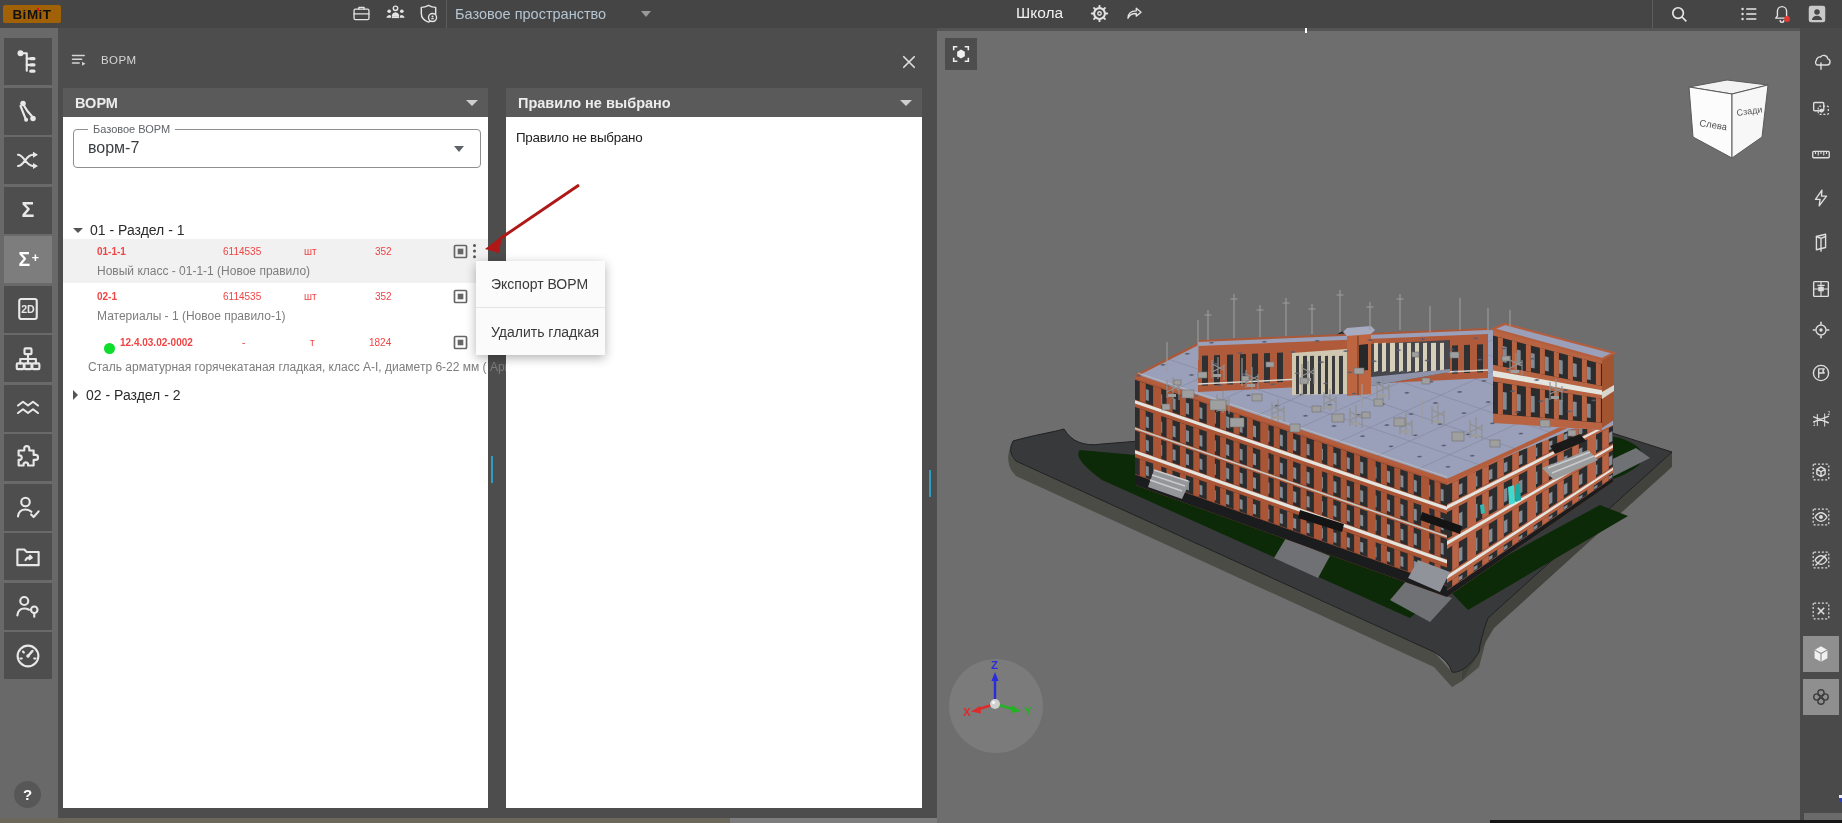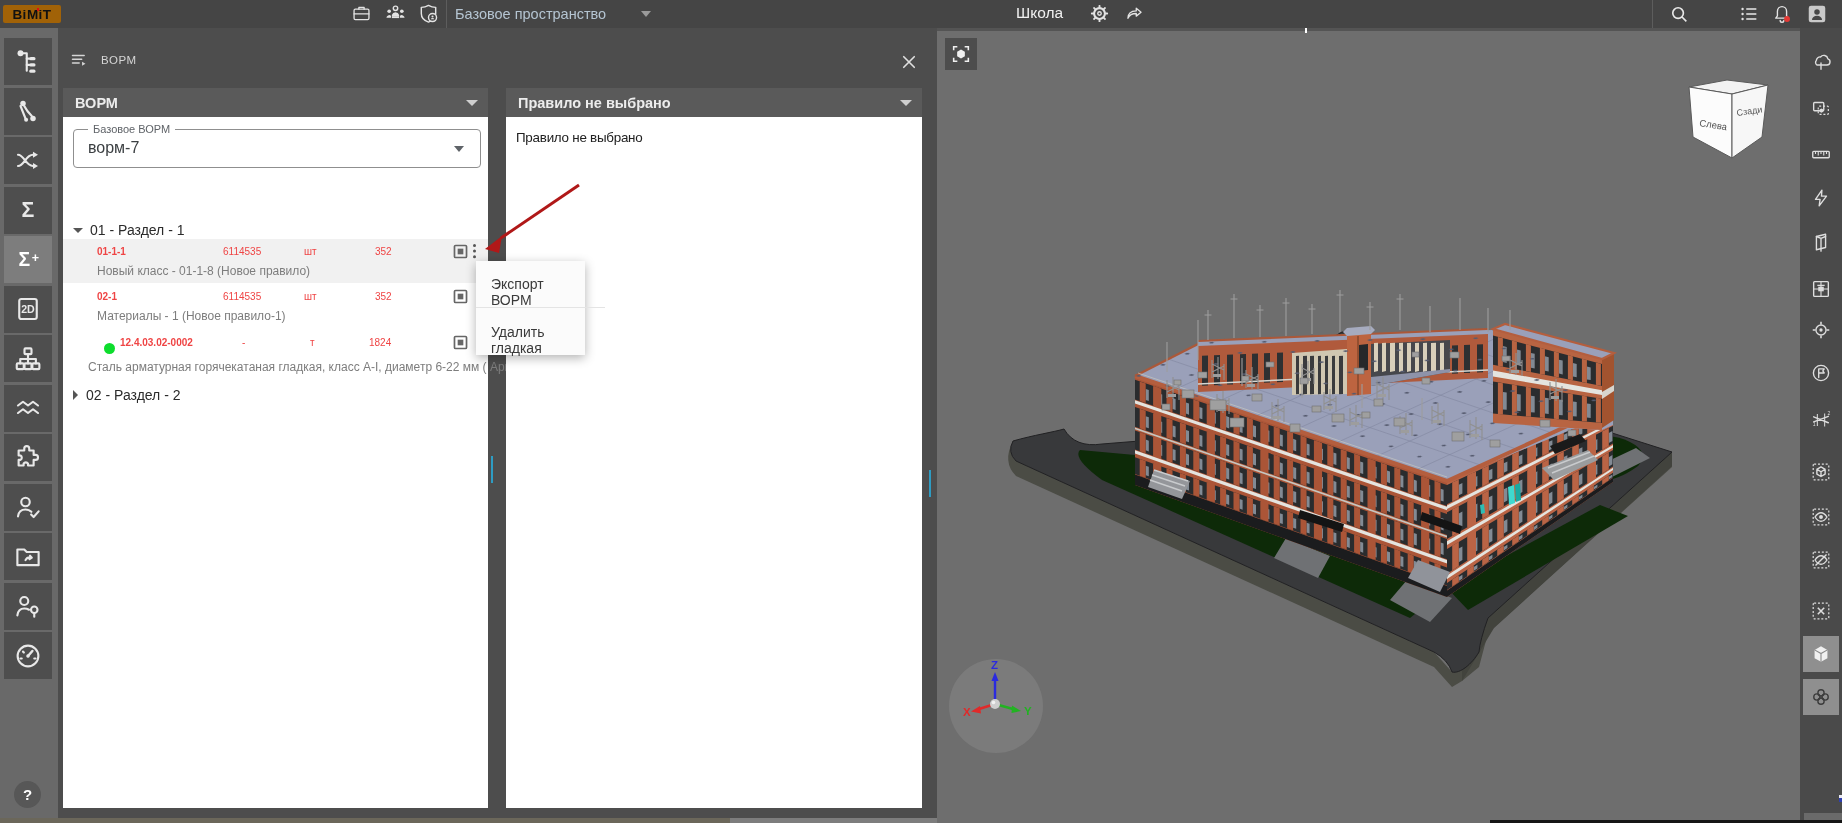--- a/index.html
+++ b/index.html
@@ -31,21 +31,21 @@
 .sect{position:absolute;left:10px;font-size:14px;color:#2b2b2b}
 .tri-d{display:inline-block;width:0;height:0;border-left:5px solid transparent;border-right:5px solid transparent;border-top:5.5px solid #555;margin-right:7px;vertical-align:2px}
 .tri-r{display:inline-block;width:0;height:0;border-top:5px solid transparent;border-bottom:5px solid transparent;border-left:5.5px solid #555;margin-right:8px;vertical-align:0px}
 .row{position:absolute;left:0;width:425px;height:44px}
 .rt{position:absolute;font-size:10px;color:#ef4444}
 .rb{font-weight:bold}
 .sub{position:absolute;font-size:12px;color:#7d7d7d;white-space:nowrap}
 .rchk{position:absolute;left:389px}
 .dots{position:absolute;left:410px;width:3.4px;height:3.4px;background:#555;border-radius:50%;
  box-shadow:0 5.6px 0 #555,0 11.2px 0 #555}
-#menu{position:absolute;left:418px;top:233px;width:109px;height:94px;background:#fbfbfb;
+#menu{position:absolute;left:418px;top:233px;width:129px;height:94px;background:#fbfbfb;
  box-shadow:0 3px 10px rgba(0,0,0,0.3);z-index:5}
 #menu .mi{position:absolute;left:15px;font-size:14px;color:#3a3a3a}
 #menu .div{position:absolute;left:0;top:46px;width:129px;height:1px;background:#e4e4e4}
 #viewport{position:absolute;left:937px;top:28px;width:863px;height:795px;background:#6e6e6e}
 #vtop{position:absolute;left:0;top:0;width:863px;height:3px;background:#545454}
 #focusbtn{position:absolute;left:8px;top:10px;width:32px;height:32px;background:#4d4d4d;display:flex;align-items:center;justify-content:center}
 #rsidebar{position:absolute;left:1800px;top:28px;width:42px;height:795px;background:#4a4a4a}
 .rbtn{position:absolute;left:3px;width:36px;height:36px;display:flex;align-items:center;justify-content:center}
 #gizmo{position:absolute;left:12px;top:631px;width:94px;height:94px;border-radius:50%;background:#7b7b7b}
 .dragline{position:absolute;width:2px;height:27px;background:#2e9cc3;z-index:6}
@@ -235,21 +235,21 @@
     <div class="row" style="top:151px;background:#f1f1f1"></div>
     <div class="rt rb" style="left:34px;top:158px">01-1-1</div>
     <div class="rt num" style="left:160px;top:158px">6114535</div>
     <div class="rt" style="left:241px;top:158px">шт</div>
     <div class="rt num" style="left:312px;top:158px">352</div>
     <div class="rchk" style="top:155px"><svg width="17" height="17" viewBox="0 0 24 24">
           <rect x="3.5" y="3.5" width="17" height="17" rx="1.5" fill="none" stroke="#666" stroke-width="2.4"></rect>
           <rect x="8" y="8" width="8" height="8" fill="#666"></rect>
         </svg></div>
     <div class="dots" style="top:156px"></div>
-    <div class="sub" style="left:34px;top:176px">Новый класс - 01-1-8 (Новое правило)</div>
+    <div class="sub" style="left:34px;top:176px">Новый класс - 01-1-1 (Новое правило)</div>
 
     <div class="rt rb" style="left:34px;top:203px">02-1</div>
     <div class="rt num" style="left:160px;top:203px">6114535</div>
     <div class="rt" style="left:241px;top:203px">шт</div>
     <div class="rt num" style="left:312px;top:203px">352</div>
     <div class="rchk" style="top:200px"><svg width="17" height="17" viewBox="0 0 24 24">
           <rect x="3.5" y="3.5" width="17" height="17" rx="1.5" fill="none" stroke="#666" stroke-width="2.4"></rect>
           <rect x="8" y="8" width="8" height="8" fill="#666"></rect>
         </svg></div>
     <div class="sub" style="left:34px;top:221px">Материалы - 1 (Новое правило-1)</div>

